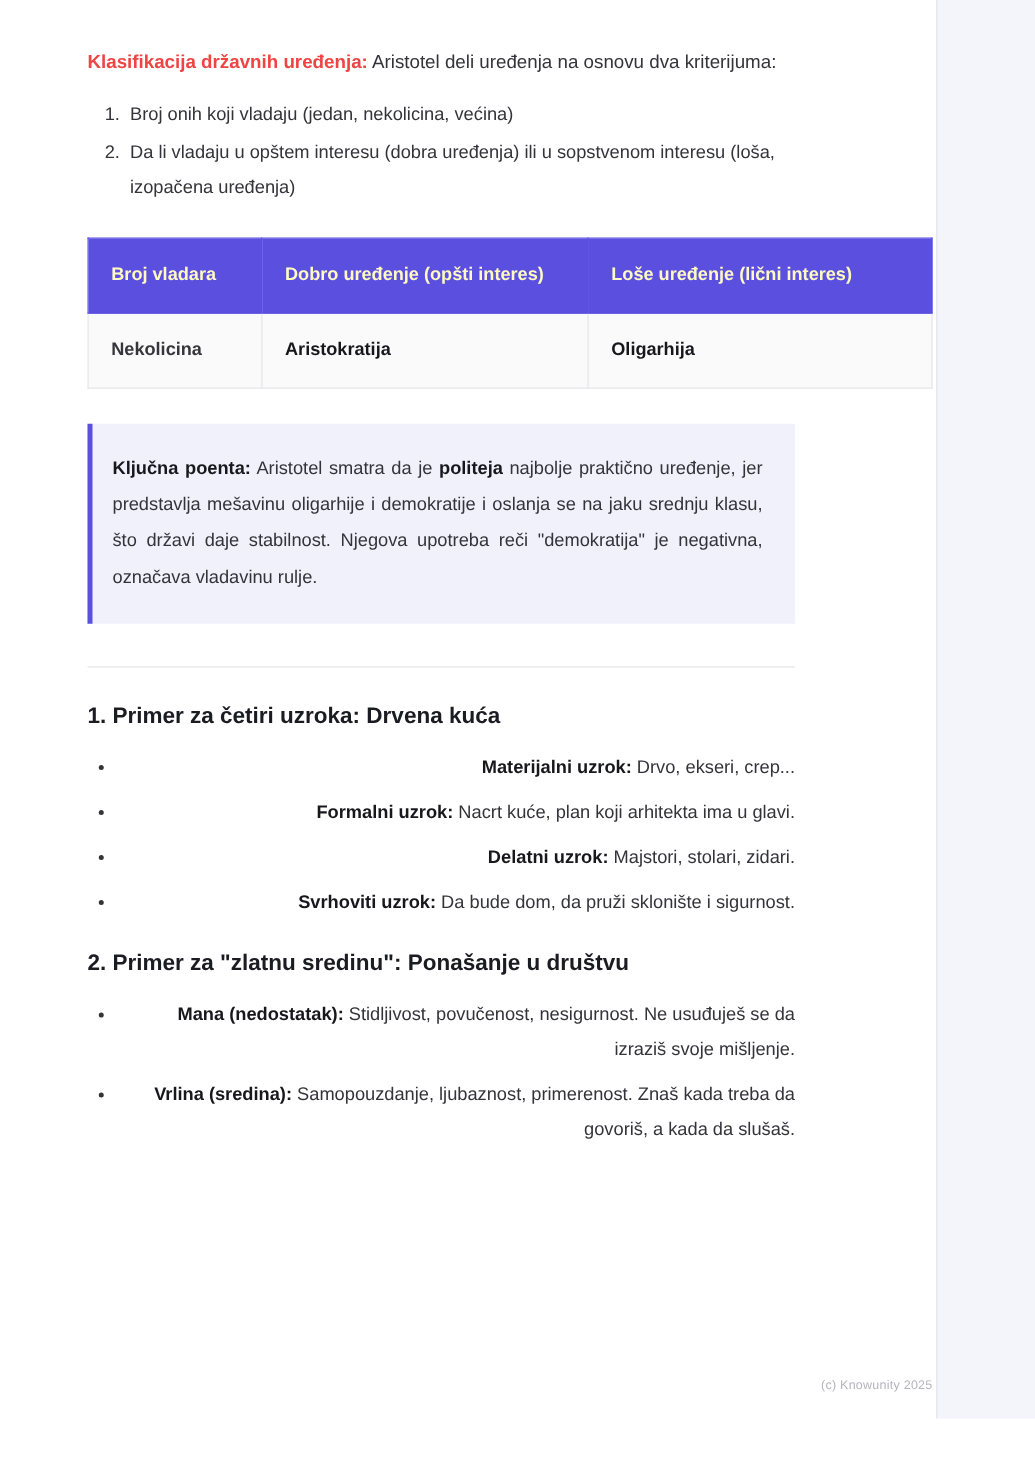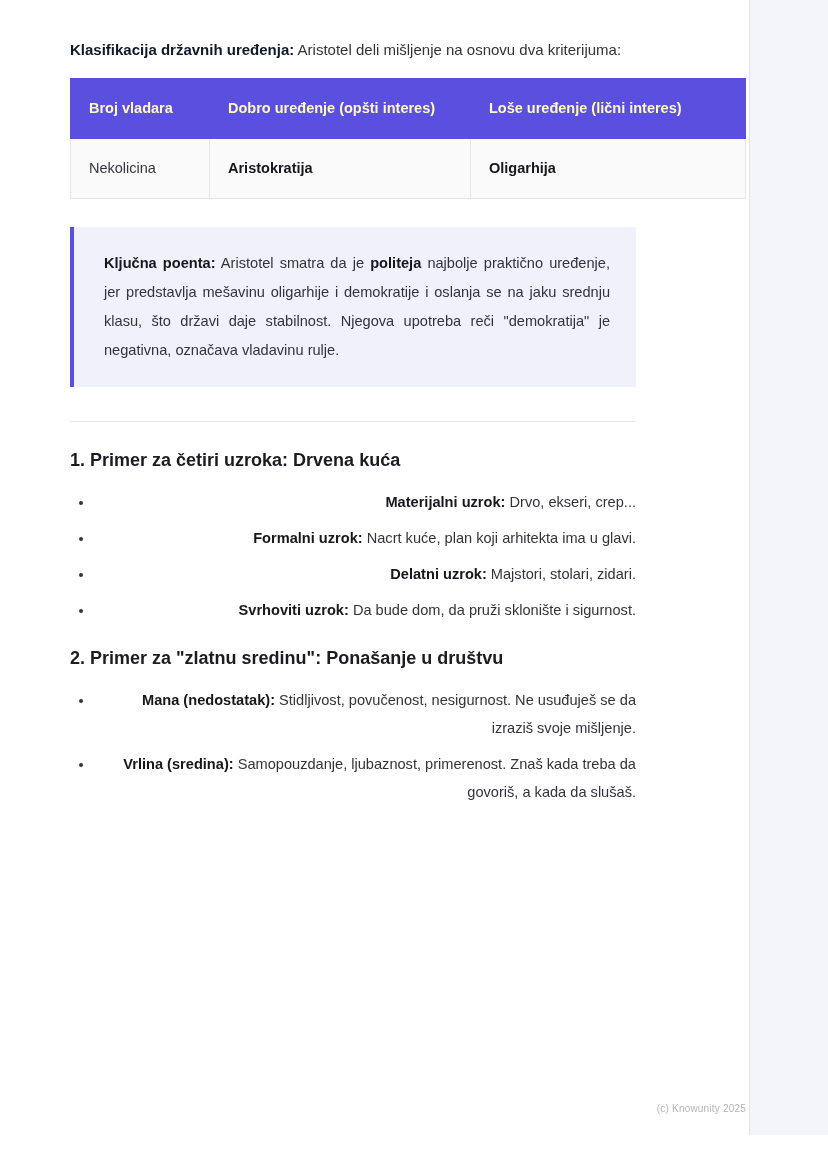--- a/index.html
+++ b/index.html
@@ -44,21 +44,21 @@
     background: #ffffff;
   }
 
   p.intro {
     font-size: 15px;
     line-height: 28px;
     color: #33333a;
     margin: 0 0 14px 0;
     text-align: justify;
   }
-  p.intro b { color: #0f172a; }
+  p.intro b { color: #ef4444; }
 
   ol.criteria {
     margin: 0 0 26px 0;
     padding-left: 30px;
     font-size: 14.6px;
     line-height: 28px;
     color: #33333a;
   }
   ol.criteria li {
     margin-bottom: 2px;
@@ -86,27 +86,27 @@
   table.gov th.c1 { width: 224px; }
   table.gov th.c2 { width: 238px; }
   table.gov td {
     border: 1px solid #e6e6ea;
     padding: 17px 18px;
     font-size: 14.5px;
     line-height: 25px;
     color: #36363c;
     vertical-align: middle;
   }
-  table.gov tr.alt td { background: #fafafa; }
+  table.gov tr.alt td { background: #fafafa; font-weight: bold; }
   table.gov td b { color: #17171c; }
 
   .callout {
     background: #f1f1fb;
     border-left: 4px solid #5b4fe0;
-    padding: 22px 26px 22px 30px;
+    padding: 22px 26px 22px 16px;
     margin-bottom: 34px;
   }
   .callout p {
     margin: 0;
     font-size: 14.6px;
     line-height: 29px;
     color: #33333a;
     text-align: justify;
   }
   .callout p b { color: #17171c; }
@@ -158,22 +158,26 @@
 </style>
 </head>
 <body>
 
 <div class="page">
 
   <div class="right-strip"></div>
 
   <div class="content">
 
-    <p class="intro"><b>Klasifikacija državnih uređenja:</b><span> Aristotel deli mišljenje na osnovu dva kriterijuma:</span></p>
-
+    <p class="intro"><b>Klasifikacija državnih uređenja:</b><span> Aristotel deli uređenja na osnovu dva kriterijuma:</span></p>
+
+    <ol class="criteria">
+      <li>Broj onih koji vladaju (jedan, nekolicina, većina)</li>
+      <li>Da li vladaju u opštem interesu (dobra uređenja) ili u sopstvenom interesu (loša, izopačena uređenja)</li>
+    </ol>
 
     <table class="gov">
       <thead>
         <tr>
           <th class="c0">Broj vladara</th>
           <th class="c1">Dobro uređenje (opšti interes)</th>
           <th class="c2">Loše uređenje (lični interes)</th>
         </tr>
       </thead>
       <tbody>

